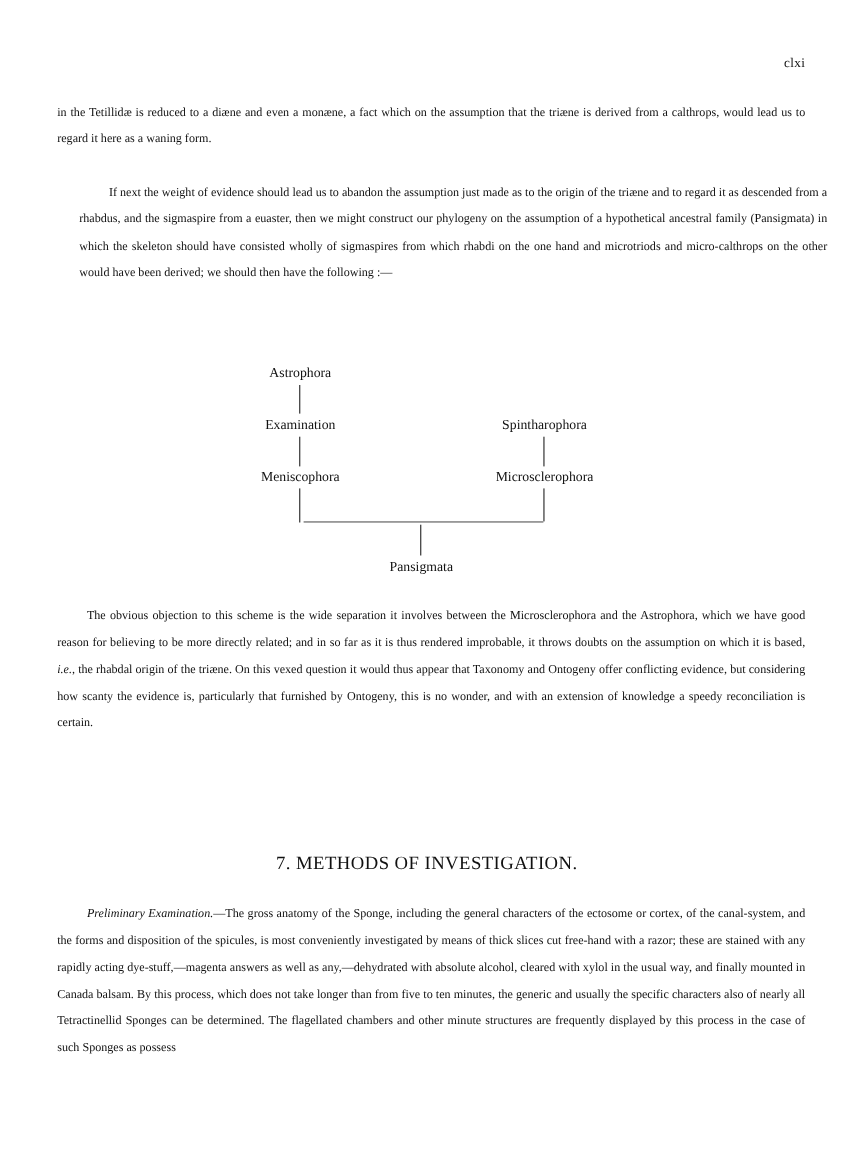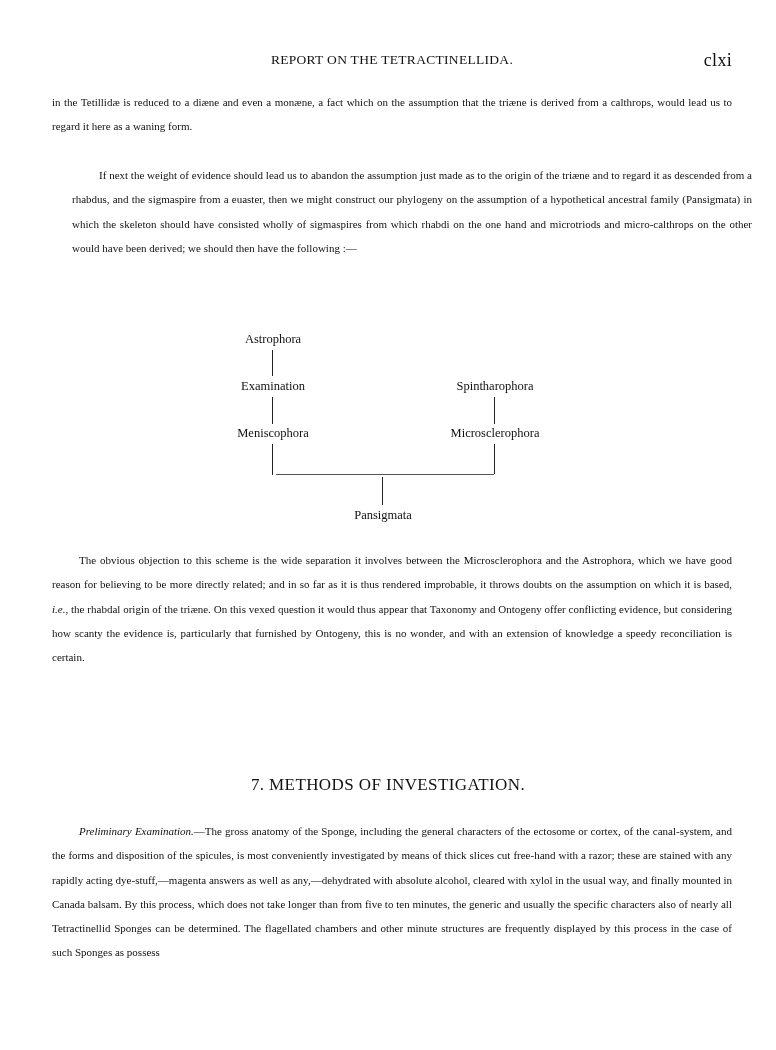--- a/index.html
+++ b/index.html
@@ -6,21 +6,21 @@
     body {
       width: 776px; height: 1050px; position: relative; overflow: hidden;
       font-family: "Liberation Serif", "DejaVu Serif", serif;
       color: #111;
     }
     .header {
       position: absolute; top: 52px; left: 52px; width: 680px; height: 20px;
       font-size: 13.5px; letter-spacing: 0.3px;
     }
     .running-title { position: absolute; left: 0; right: 0; text-align: center; top: 0; }
-    .page-num { position: absolute; right: 0; top: -2px; font-size: 18px; }
+    .page-num { position: absolute; right: 0; top: -2px; font-size: 12px; }
     .text {
       position: absolute; left: 52px; width: 680px;
       font-size: 11px; line-height: 24.3px; text-align: justify;
     }
     .text p { margin: 0; }
     .indent { text-indent: 27px; }
     #p1 { top: 90px; }
     #p2 { top: 163px; margin-left: 20px; }
     #p3 { top: 548px; }
     #p4 { top: 819px; }
@@ -34,21 +34,20 @@
       transform: translateX(-50%);
     }
     .vline { position: absolute; width: 1.4px; background: #222; }
     .hline { position: absolute; height: 1.3px; background: #555; }
     em { font-style: italic; }
   </style>
 </head>
 <body>
 
 <div class="header">
-  <div class="running-title">REPORT ON THE TETRACTINELLIDA.</div>
   <div class="page-num">clxi</div>
 </div>
 
 <div class="text" id="p1">
   <p>in the Tetillidæ is reduced to a diæne and even a monæne, a fact which on the assumption that the triæne is derived from a calthrops, would lead us to regard it here as a waning form.</p>
 </div>
 
 <div class="text" id="p2">
   <p class="indent">If next the weight of evidence should lead us to abandon the assumption just made as to the origin of the triæne and to regard it as descended from a rhabdus, and the sigmaspire from a euaster, then we might construct our phylogeny on the assumption of a hypothetical ancestral family (Pansigmata) in which the skeleton should have consisted wholly of sigmaspires from which rhabdi on the one hand and microtriods and micro-calthrops on the other would have been derived; we should then have the following :—</p>
 </div>

